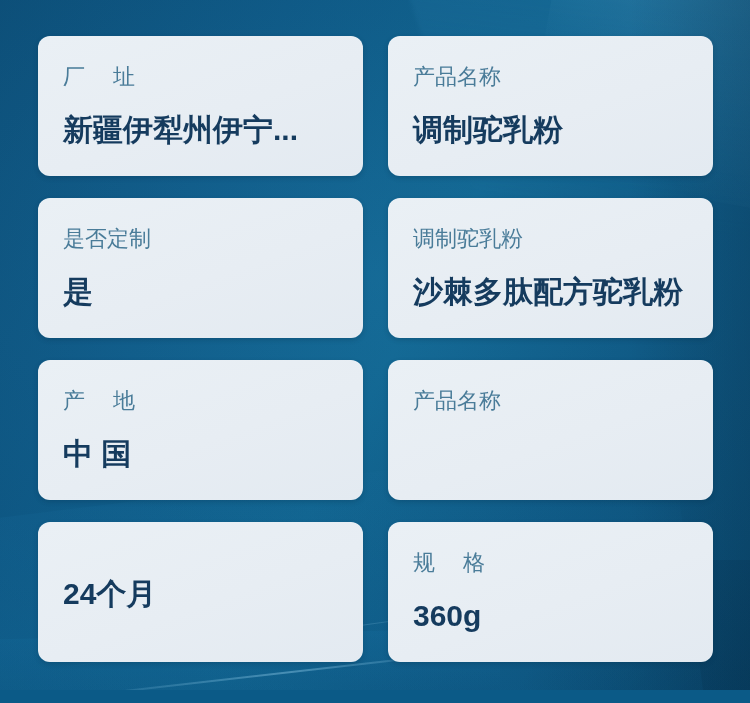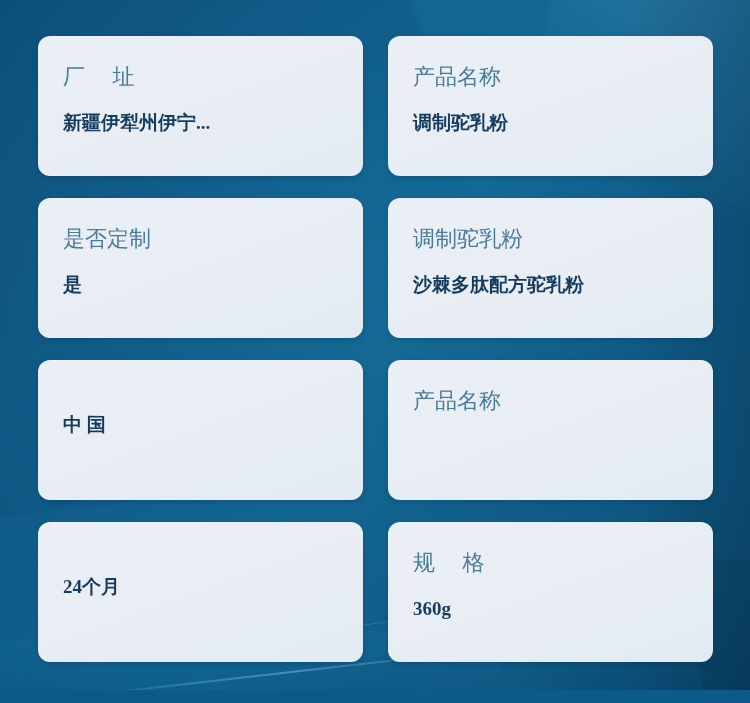--- a/index.html
+++ b/index.html
@@ -17,21 +17,20 @@
   }
 
   
   .stage {
     position: relative;
     width: 750px;
     height: 690px;
     overflow: hidden;
     background:
       linear-gradient(118deg, #0a5380 0%, #0b5c8c 26%, #0c6694 52%, #0a5a88 74%, #094f79 100%);
-    font-family: Liberation Serif, serif;
   }
 
   .bg-layer { position: absolute; inset: 0; pointer-events: none; }
 
   
   .facet-tr {
     position: absolute;
     top: -160px; right: -210px;
     width: 520px; height: 420px;
     background: linear-gradient(205deg, rgba(58,150,196,0.55) 0%, rgba(30,120,170,0.30) 45%, rgba(10,80,125,0.0) 80%);
@@ -122,21 +121,21 @@
     font-size: 22px;
     line-height: 1;
     color: #4a7c99;
     letter-spacing: 0px;
     white-space: nowrap;
   }
   .card-label.spread { letter-spacing: 11px; }
 
   .card-value {
     margin-top: 25px;
-    font-size: 19px;
+    font-size: 30px;
     line-height: 1.1;
     color: #153b5e;
     font-weight: 700;
     white-space: nowrap;
   }
 </style>
 </head>
 <body>
 
 <div class="stage">
@@ -169,20 +168,21 @@
       <div class="card-label">是否定制</div>
       <div class="card-value">是</div>
     </div>
 
     <div class="card">
       <div class="card-label">调制驼乳粉</div>
       <div class="card-value">沙棘多肽配方驼乳粉</div>
     </div>
 
     <div class="card">
+      <div class="card-label spread">产 地</div>
       <div class="card-value">中 国</div>
     </div>
 
     <div class="card">
       <div class="card-label">产品名称</div>
     </div>
 
     <div class="card">
       <div class="card-value">24个月</div>
     </div>

